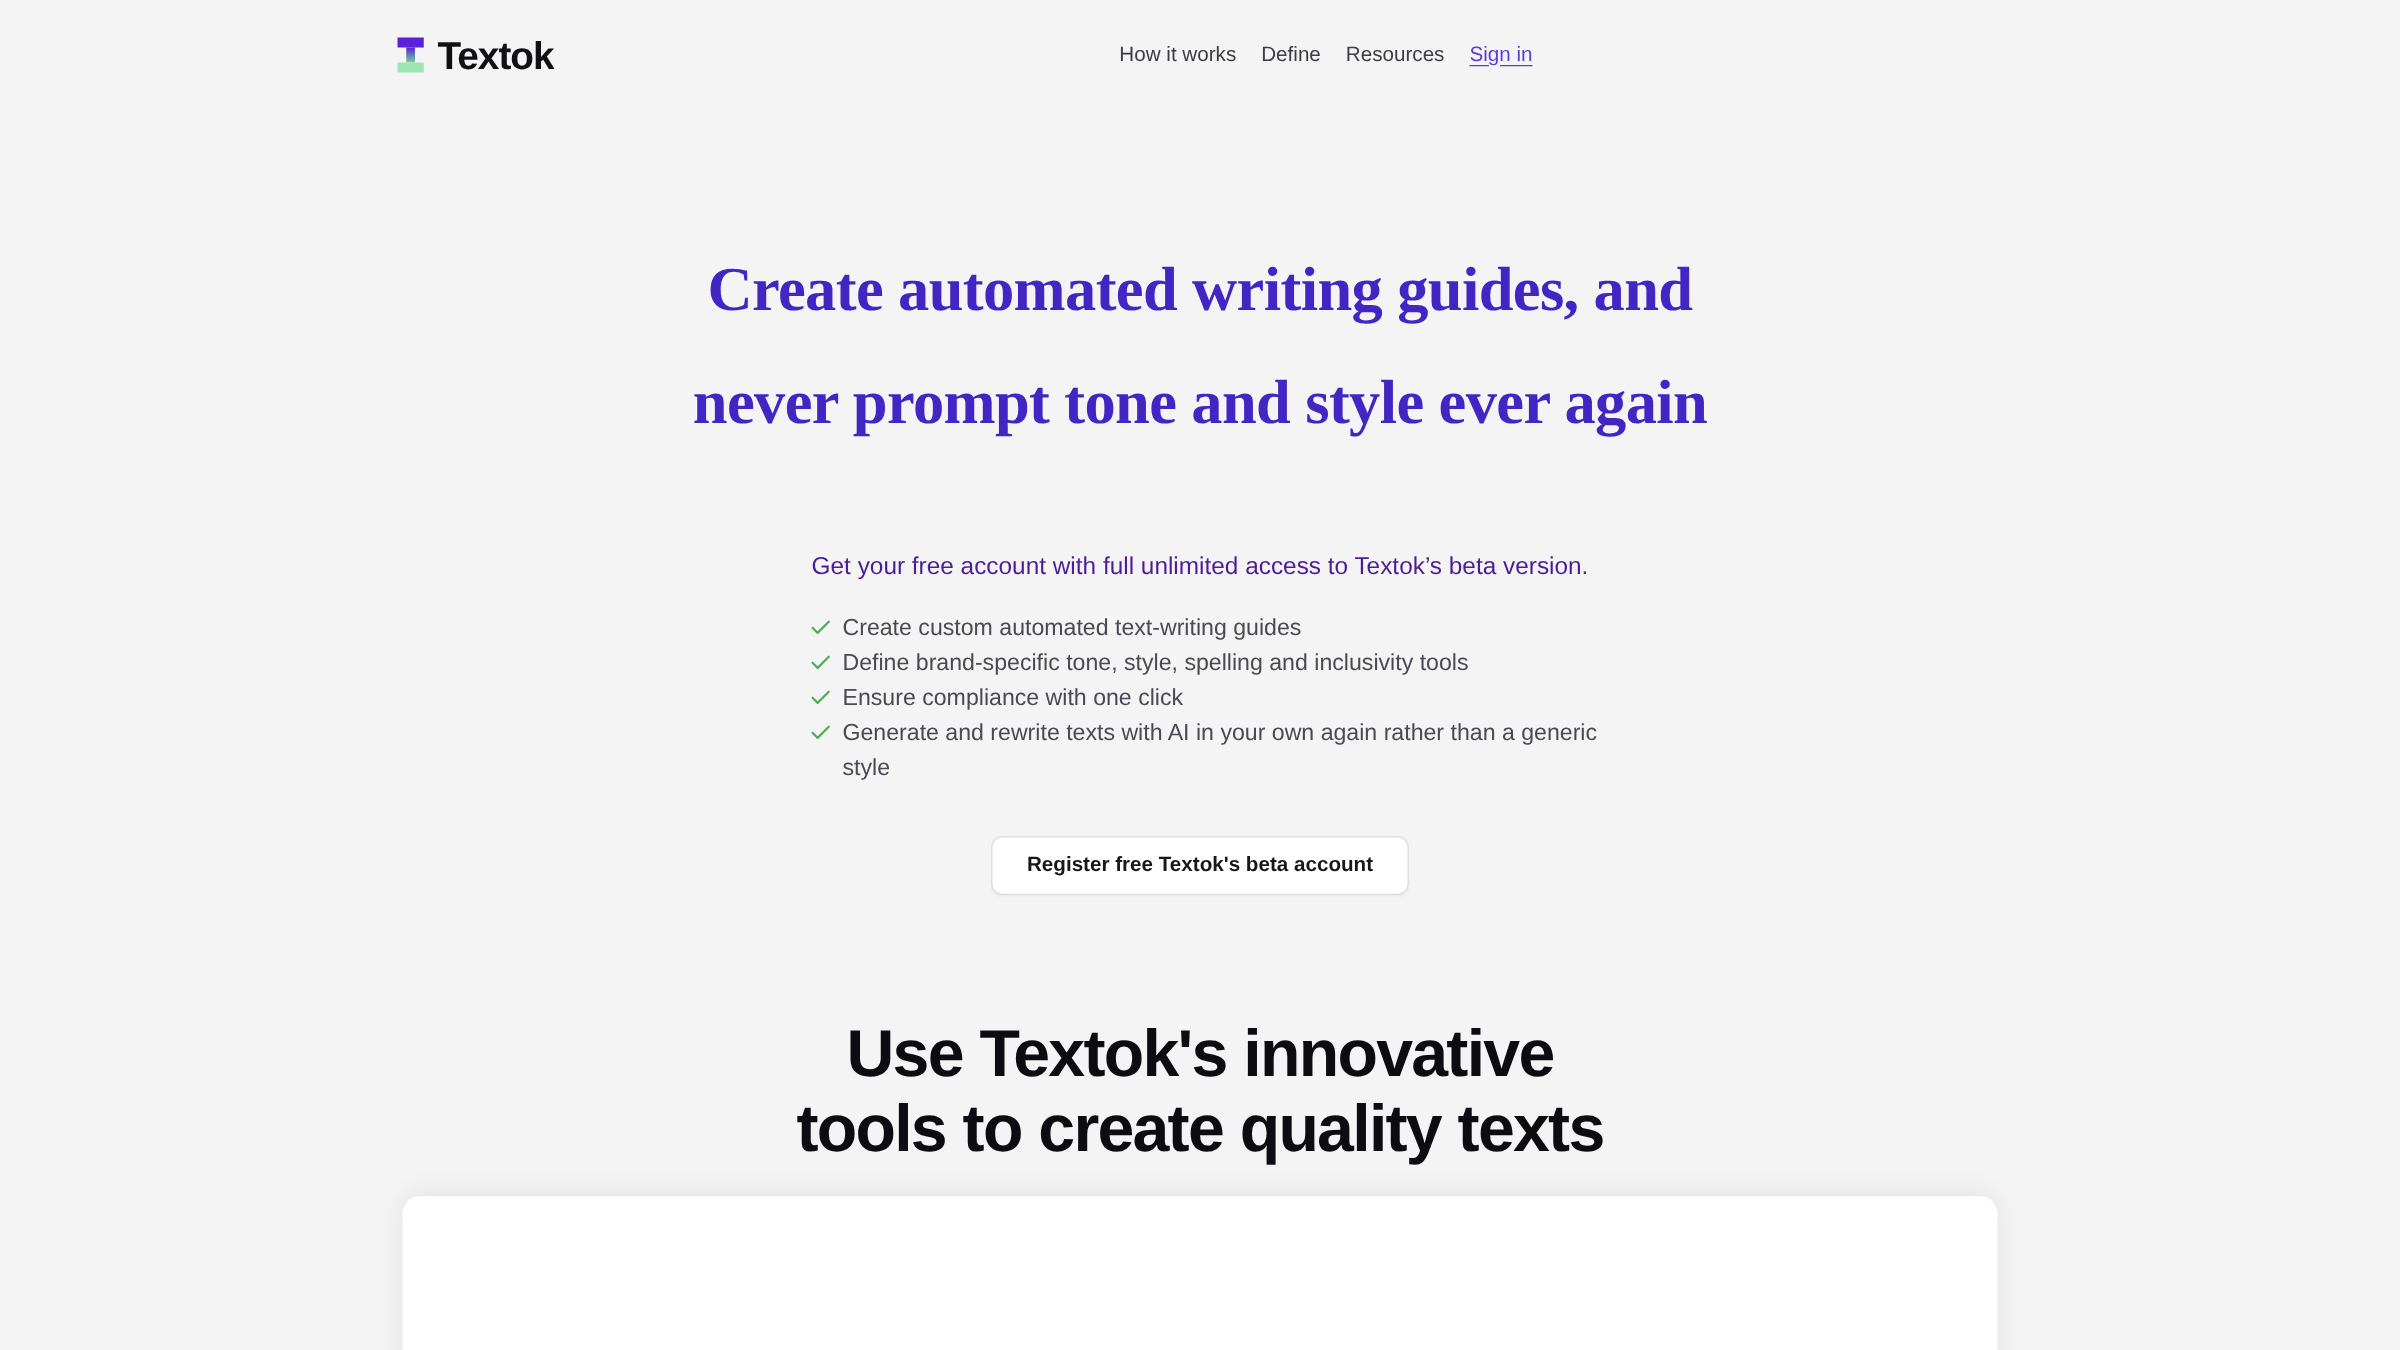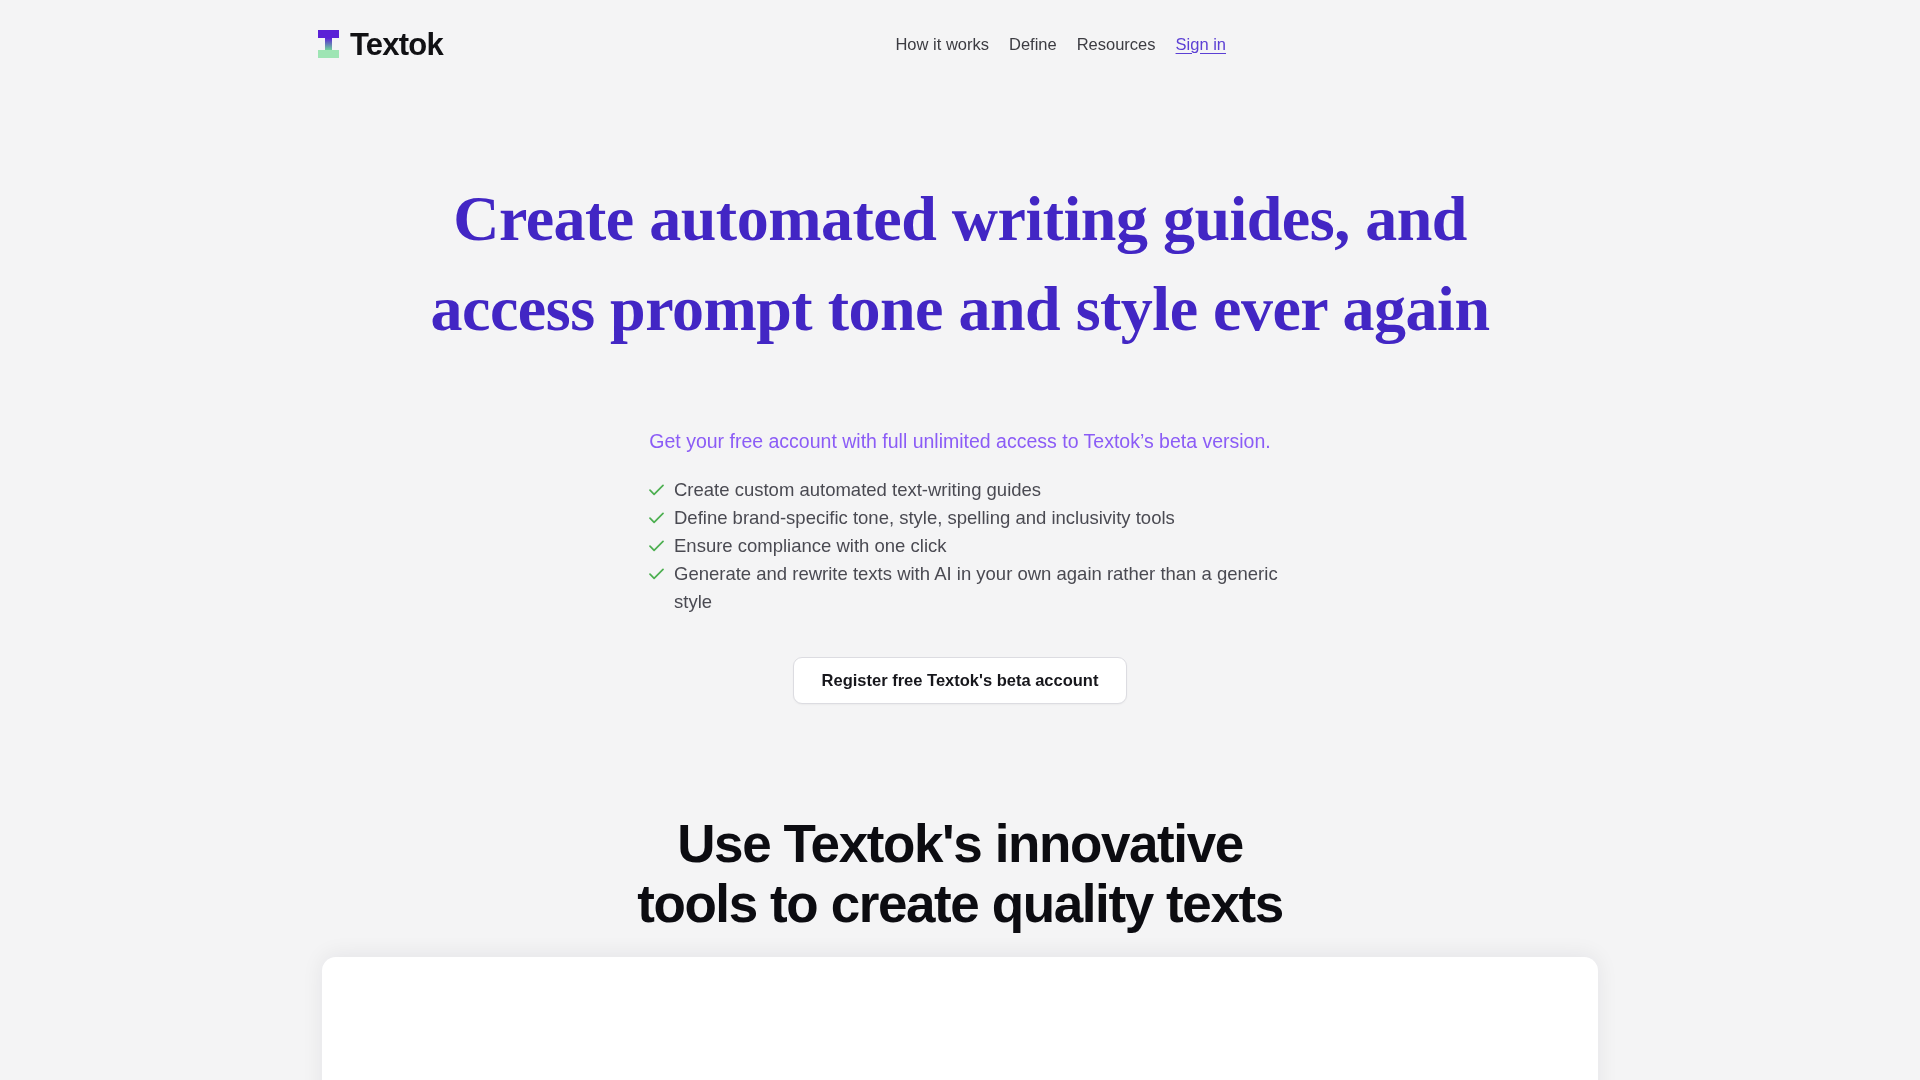--- a/index.html
+++ b/index.html
@@ -98,32 +98,32 @@
   .hero {
     position: absolute;
     top: 170px; left: 0;
     width: 1920px;
     text-align: center;
   }
 
   .hero-title {
     font-family: "Liberation Serif", "DejaVu Serif", serif;
     font-weight: 700;
-    font-size: 64px;
+    font-size: 50px;
     line-height: 90px;
     color: #4226c4;
     letter-spacing: -0.5px;
     max-width: 1250px;
-    margin: 4px auto;
+    margin: 16px auto;
   }
 
   .hero-sub {
     margin-top: 74px;
     font-size: 19.5px;
-    color: #8b5cf6;
+    color: #4c1d95;
     line-height: 1.4;
   }
 
   .bullets {
     margin: 21px auto 0;
     width: 640px;
     text-align: left;
     padding-left: 8px;
   }
   .bullet {
@@ -216,21 +216,21 @@
       <a href="#">Resources</a>
       <a href="#" class="signin">Sign in</a>
     </nav>
 
   </div>
 
   <div class="hero">
 
     <h1 class="hero-title">
       <span>Create automated writing guides, and</span><br>
-      <span>access prompt tone and style ever again</span>
+      <span>never prompt tone and style ever again</span>
     </h1>
 
     <p class="hero-sub">Get your free account with full unlimited access to Textok’s beta version.</p>
 
     <div class="bullets">
 
       <div class="bullet">
         <span class="check-icon">
           <svg width="15" height="12" viewBox="0 0 15 12" fill="none">
               <path d="M1 6.2 L5.1 10.3 L14 1.4" stroke="#4caf50" stroke-width="1.7" stroke-linecap="round" stroke-linejoin="round"></path>

